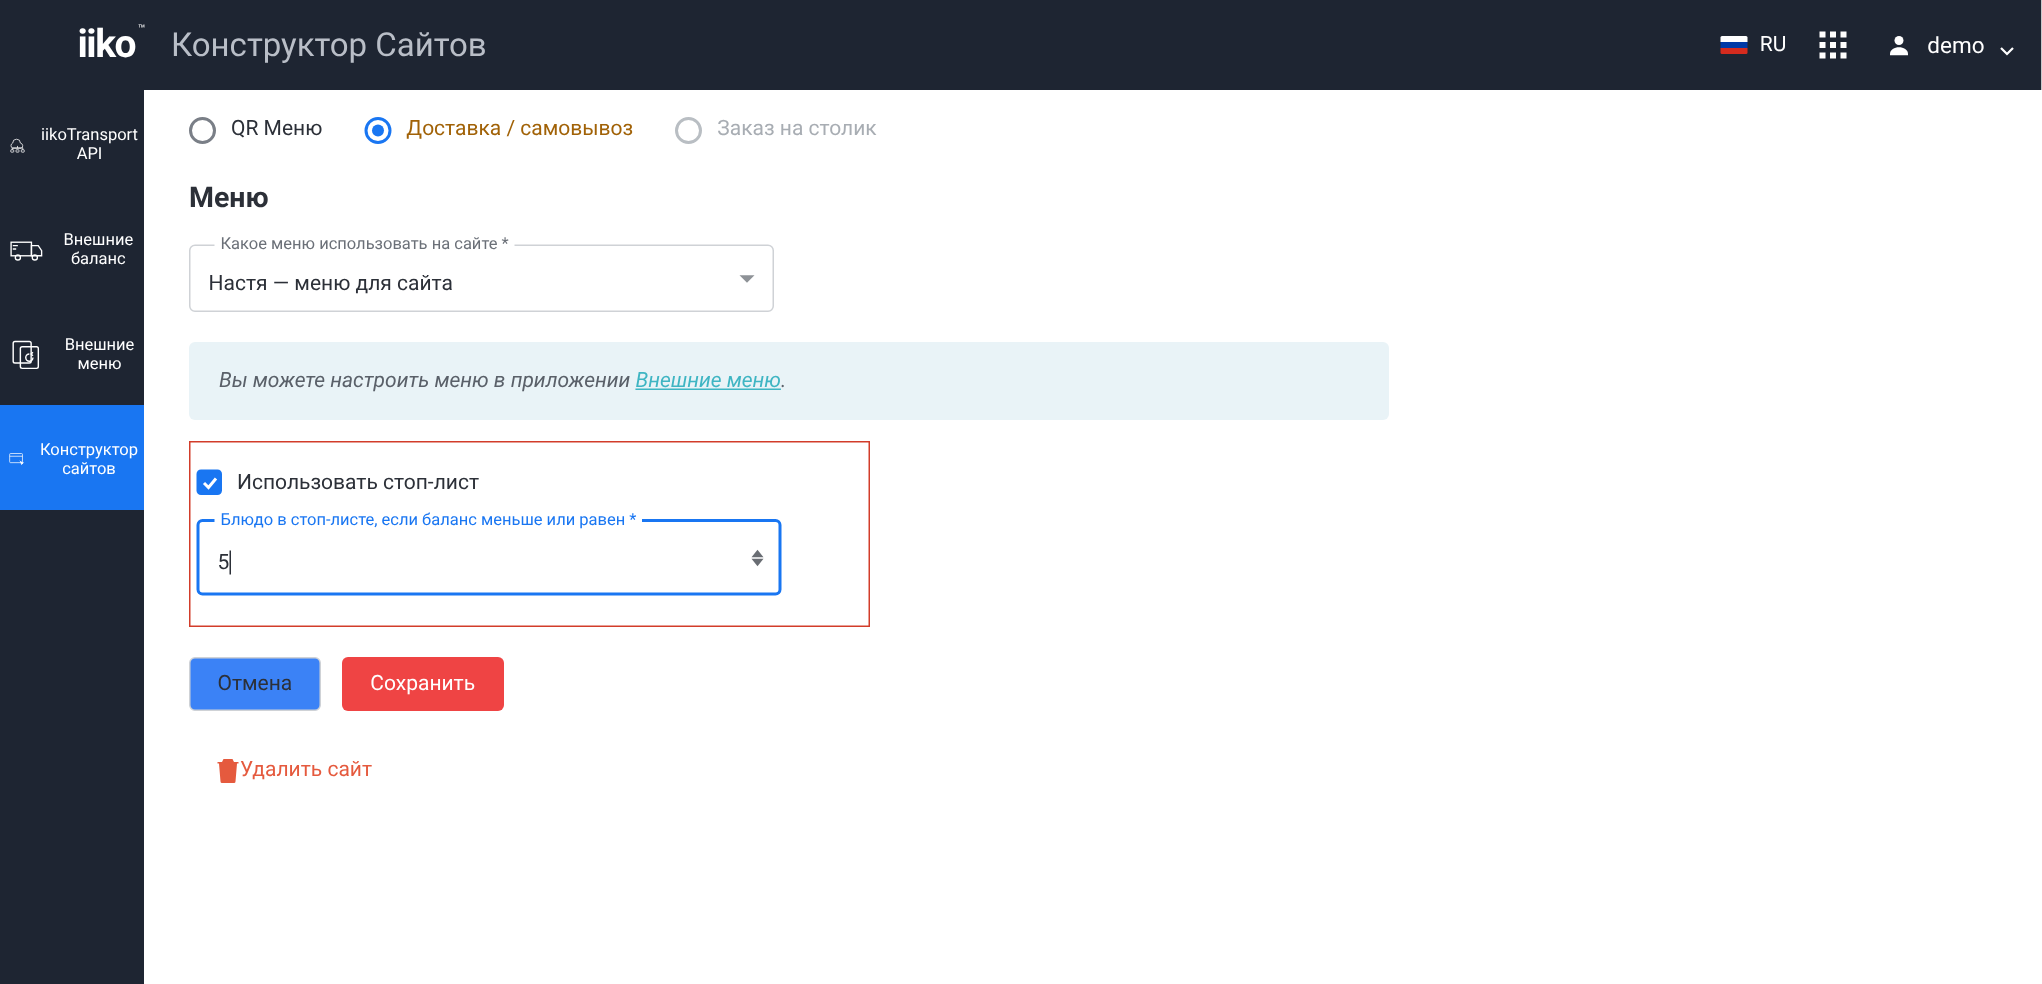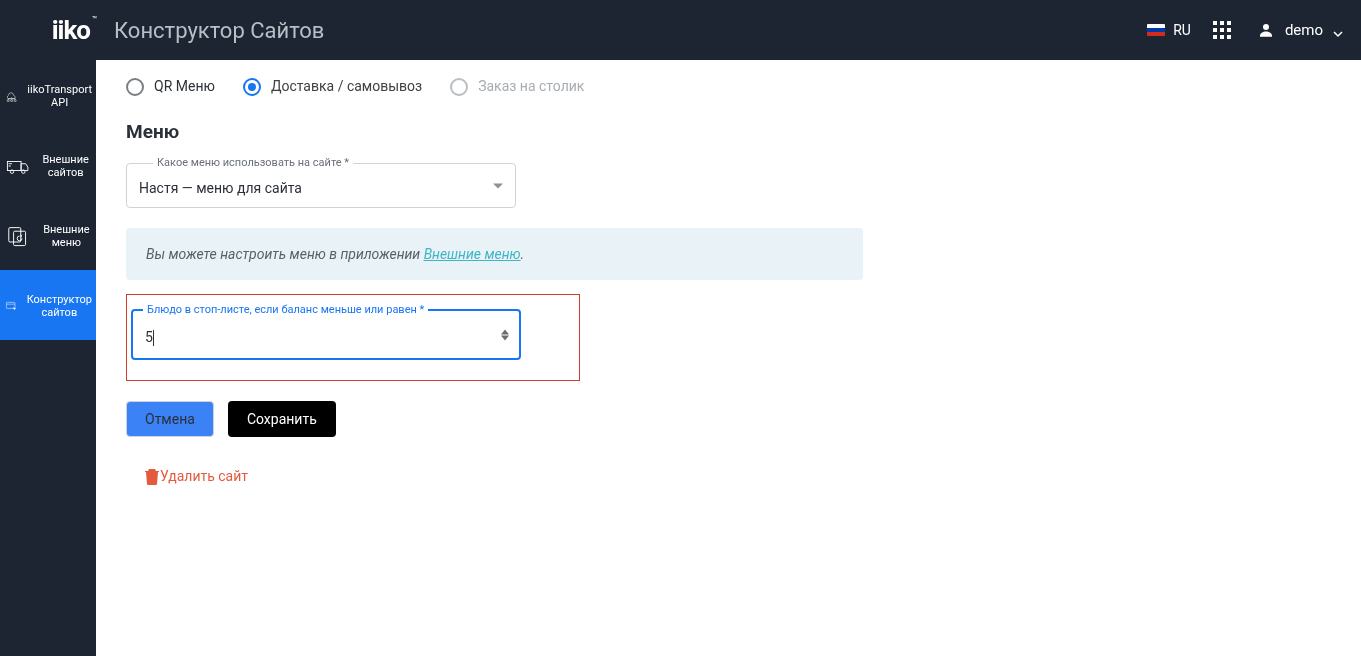--- a/index.html
+++ b/index.html
@@ -37,31 +37,31 @@
 
 .content { padding: 18px 30px 10px 30px; max-width: 960px; }
 
 .tabs { display: flex; gap: 28px; align-items: center; margin-bottom: 24px; }
 .tab { display: flex; align-items: flex-start; gap: 10px; cursor: pointer; }
 .radio { width: 18px; height: 18px; border: 2px solid #7a7f87; border-radius: 50%; position: relative; }
 .tab.selected .radio { border-color: #1976f2; }
 .tab.selected .radio::after { content:""; position:absolute; inset:3px; background:#1976f2; border-radius:50%; }
 .tab.disabled .radio { border-color: #b9bec3; }
 .tab-label { font-size: 14px; color: #2c3038; }
-.tab.selected .tab-label { color: #404040; }
+.tab.selected .tab-label { color: #a16207; }
 .tab.disabled .tab-label { color: #a8adb3; }
 
 .section-title { font-size: 19px; font-weight: 700; color: #2c3038; margin-bottom: 20px; }
 
 .field { position: relative; width: 390px; border: 1px solid #cfd2d6; border-radius: 4px; padding: 14px 12px 10px 12px; margin-bottom: 20px; }
-.field-label { position: absolute; top: -8px; left: 26px; background: #fff; padding: 0 4px; font-size: 11px; color: #6b7078; }
+.field-label { position: absolute; top: -8px; left: 16px; background: #fff; padding: 0 4px; font-size: 11px; color: #6b7078; }
 .field-value { font-size: 14px; color: #2c3038; }
 .select-caret { position: absolute; right: 12px; top: 50%; transform: translateY(-50%); width: 0; height: 0; border-left: 5px solid transparent; border-right: 5px solid transparent; border-top: 5px solid #8e9297; }
 
-.info-banner { width: 737px; background: #e9f3f7; border-radius: 4px; padding: 18px 20px; font-style: italic; font-size: 14px; color: #5a6069; margin-bottom: 14px; }
+.info-banner { width: 800px; background: #e9f3f7; border-radius: 4px; padding: 18px 20px; font-style: italic; font-size: 14px; color: #5a6069; margin-bottom: 14px; }
 .info-banner a { color: #3fb5c3; text-decoration: underline; }
 
 .redbox { border: 1.5px solid #d23c2a; padding: 14px 18px 20px 0; margin-bottom: 20px; width: 454px; }
 
 .checkbox-row { display: flex; align-items: center; gap: 10px; margin: 4px 0 16px 4px; cursor: pointer; }
 .checkbox { width: 17px; height: 17px; border-radius: 3px; background: #1976f2; display: flex; align-items: center; justify-content: center; }
 .checkbox svg { width: 12px; height: 12px; }
 .checkbox-label { font-size: 14px; color: #2c3038; }
 
 .num-field { position: relative; width: 390px; border: 2px solid #1976f2; border-radius: 4px; padding: 16px 12px 12px 12px; margin-left: 4px; background: #fff; }
@@ -69,21 +69,21 @@
 .num-input { border: none; outline: none; font-size: 14px; color: #2c3038; width: 90%; background: transparent; }
 .cursor-bar { display: inline-block; width: 1px; height: 16px; background: #2c3038; vertical-align: middle; margin-left: 0; }
 .stepper { position: absolute; right: 10px; top: 50%; transform: translateY(-50%); display: flex; flex-direction: column; gap: 1px; }
 .stepper .up, .stepper .down { width: 0; height: 0; border-left: 4px solid transparent; border-right: 4px solid transparent; cursor: pointer; }
 .stepper .up { border-bottom: 5px solid #696d73; }
 .stepper .down { border-top: 5px solid #696d73; }
 
 .actions { display: flex; gap: 14px; margin-bottom: 30px; }
 .btn { font-size: 14px; padding: 9px 18px; border-radius: 4px; cursor: pointer; border: 1px solid transparent; }
 .btn-cancel { background: #3b82f6; border-color: #cfd2d6; color: #2c3038; }
-.btn-save { background: #000000; color: #fff; }
+.btn-save { background: #ef4444; color: #fff; }
 
 .delete-row { display: flex; align-items: center; gap: 0; cursor: pointer; margin-left: 18px; }
 .trash-icon { width: 16px; height: 18px; }
 .delete-label { font-size: 14px; color: #e55a3e; }
 </style>
 </head>
 <body>
 
 <div class="topbar">
   <div class="logo-cell">
@@ -131,21 +131,21 @@
       <div class="side-label">iikoTransport API</div>
     </div>
     <div class="side-item">
       <svg class="side-icon" viewBox="0 0 48 40" fill="none" stroke="#fff" stroke-width="1.6">
           <rect x="6" y="12" width="24" height="16"></rect>
           <path d="M30 16h8l4 6v6h-12z"></path>
           <circle cx="14" cy="30" r="3"></circle>
           <circle cx="34" cy="30" r="3"></circle>
           <path d="M8 16l6 0M8 20l4 0"></path>
         </svg>
-      <div class="side-label">Внешние сайтов</div>
+      <div class="side-label">Внешние баланс</div>
     </div>
     <div class="side-item">
       <svg class="side-icon" viewBox="0 0 48 40" fill="none" stroke="#fff" stroke-width="1.6">
           <rect x="8" y="6" width="20" height="24" rx="2"></rect>
           <rect x="16" y="12" width="20" height="24" rx="2"></rect>
           <path d="M26 20a4 4 0 104 4"></path>
           <path d="M30 18l-2 2 2 2"></path>
         </svg>
       <div class="side-label">Внешние меню</div>
     </div>
@@ -183,20 +183,28 @@
           <span class="field-label">Какое меню использовать на сайте *</span>
           <span class="field-value">Настя — меню для сайта</span>
           <div class="select-caret"></div>
         </div>
 
         <div class="info-banner">
           <span>Вы можете настроить меню в приложении </span><a href="#">Внешние меню</a>.
         </div>
 
         <div class="redbox">
+          <div class="checkbox-row">
+            <div class="checkbox">
+              <svg viewBox="0 0 12 12">
+                  <path d="M2 6l3 3 5-6" stroke="#fff" stroke-width="2" fill="none"></path>
+                </svg>
+            </div>
+            <span class="checkbox-label">Использовать стоп-лист</span>
+          </div>
 
           <div class="num-field">
             <span class="num-field-label">Блюдо в стоп-листе, если баланс меньше или равен *</span>
             <span class="num-input"><span>5</span><span class="cursor-bar"></span></span>
             <div class="stepper">
               <div class="up"></div>
               <div class="down"></div>
             </div>
           </div>
         </div>

